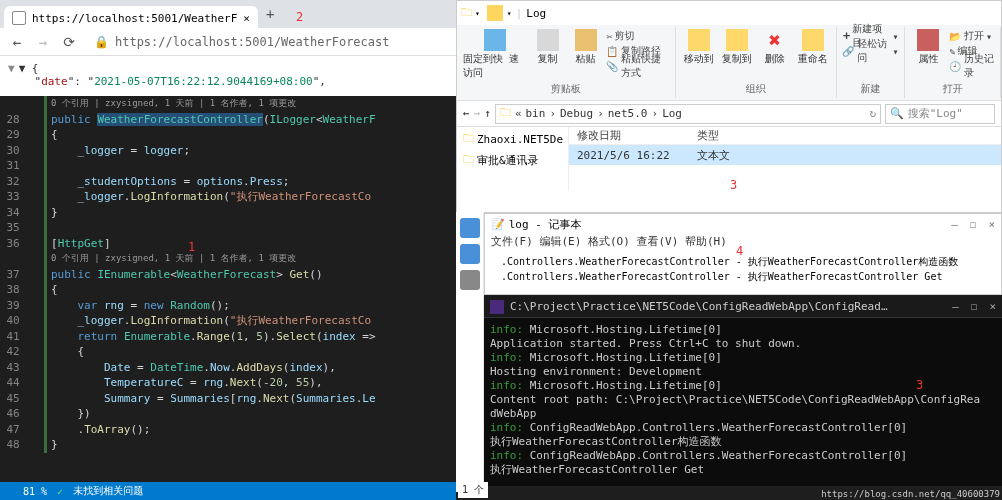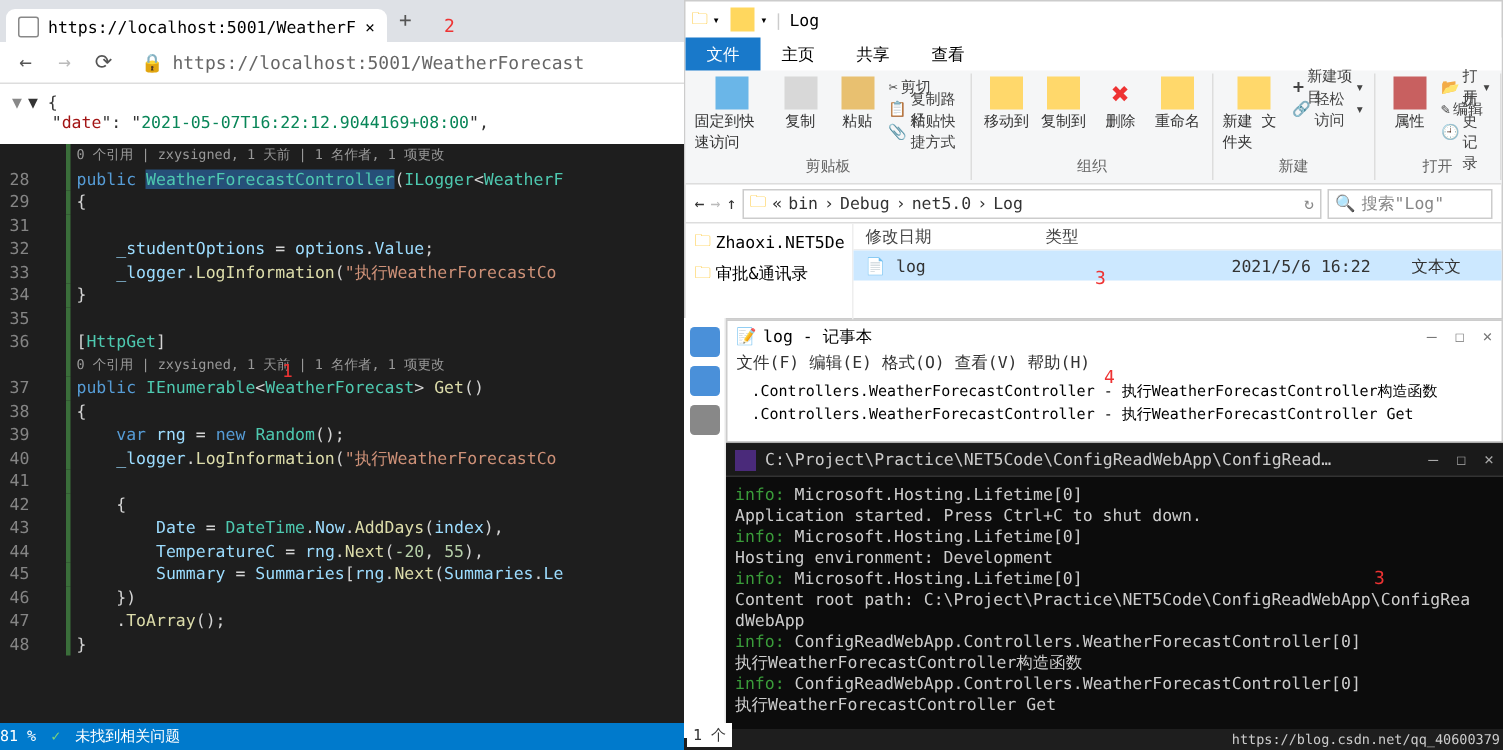--- a/index.html
+++ b/index.html
@@ -14,21 +14,21 @@
 .url-bar{flex:1;display:flex;align-items:center;gap:6px;padding:2px 8px;color:#666;font-size:12px}
 .annot{position:absolute;color:#e33;font-size:12px;z-index:100}
 .json-area{background:#fff;padding:6px 8px;color:#333;font-family:Consolas,monospace;height:40px}
 .jkey{color:#a31515}.jval{color:#098658}
 .gutter-tri{color:#888;margin-right:4px}
 .code{background:#1e1e1e;color:#d4d4d4;font-family:Consolas,'Courier New',monospace;font-size:11px;height:370px;overflow:hidden}
 .ln{display:flex;height:15.5px;align-items:center}
 .lnum{width:26px;text-align:center;color:#858585;margin-right:18px}
 .lnbar{width:3px;background:#3a6e3a;height:100%;margin-right:4px}
 .c-kw{color:#569cd6}.c-type{color:#4ec9b0}.c-meth{color:#dcdcaa}.c-str{color:#ce9178}.c-var{color:#9cdcfe}.c-attr{color:#4ec9b0}.c-num{color:#b5cea8}.c-hl{background:#264f78}.c-codelens{color:#999;font-size:9px}
-.status{position:absolute;bottom:0;left:0;height:18px;background:#007acc;width:456px;display:flex;align-items:center;color:#fff;font-size:10px;padding:0 0;gap:10px}
+.status{position:absolute;bottom:0;left:0;height:18px;background:#007acc;width:456px;display:flex;align-items:center;color:#fff;font-size:10px;padding:0 23px;gap:10px}
 
 .explorer{position:absolute;left:456px;top:0;width:546px;height:213px;background:#fff;border:1px solid #ccc}
 .ex-title{height:24px;display:flex;align-items:center;padding:0 4px;font-size:11px}
 .ex-title .ico{width:16px;height:16px;background:#ffd75e;margin:0 4px}
 .ex-title .divider{color:#ccc;margin:0 4px}
 .ribbon-tabs{height:22px;display:flex;background:#fff}
 .rtab{padding:0 14px;display:flex;align-items:center;font-size:11px}
 .rtab.active{background:#1979ca;color:#fff}
 .ribbon{height:76px;background:#f5f6f7;display:flex;border-bottom:1px solid #ddd;padding:2px 0}
 .rgroup{border-right:1px solid #ddd;padding:2px 6px;display:flex;flex-direction:column;justify-content:space-between;font-size:10px;color:#444}
@@ -100,27 +100,32 @@
         <span class="lnum">28</span>
         <span class="lnbar"></span>
         <span style="white-space:pre"><span class="c-kw">public</span> <span class="c-hl c-type">WeatherForecastController</span>(<span class="c-type">ILogger</span>&lt;<span class="c-type">WeatherF</span></span>
       </div>
       <div class="ln">
         <span class="lnum">29</span>
         <span class="lnbar"></span>
         <span style="white-space:pre">{</span>
       </div>
       <div class="ln">
+        <span class="lnum">30</span>
+        <span class="lnbar"></span>
+        <span style="white-space:pre">    <span class="c-var">_logger</span> = <span class="c-var">logger</span>;</span>
+      </div>
+      <div class="ln">
         <span class="lnum">31</span>
         <span class="lnbar"></span>
       </div>
       <div class="ln">
         <span class="lnum">32</span>
         <span class="lnbar"></span>
-        <span style="white-space:pre">    <span class="c-var">_studentOptions</span> = <span class="c-var">options</span>.<span class="c-var">Value</span>;</span>
+        <span style="white-space:pre">    <span class="c-var">_studentOptions</span> = <span class="c-var">options</span>.<span class="c-var">Press</span>;</span>
       </div>
       <div class="ln">
         <span class="lnum">33</span>
         <span class="lnbar"></span>
         <span style="white-space:pre">    <span class="c-var">_logger</span>.<span class="c-meth">LogInformation</span>(<span class="c-str">"执行WeatherForecastCo</span></span>
       </div>
       <div class="ln">
         <span class="lnum">34</span>
         <span class="lnbar"></span>
         <span style="white-space:pre">}</span>
@@ -156,20 +161,21 @@
         <span style="white-space:pre">    <span class="c-kw">var</span> <span class="c-var">rng</span> = <span class="c-kw">new</span> <span class="c-type">Random</span>();</span>
       </div>
       <div class="ln">
         <span class="lnum">40</span>
         <span class="lnbar"></span>
         <span style="white-space:pre">    <span class="c-var">_logger</span>.<span class="c-meth">LogInformation</span>(<span class="c-str">"执行WeatherForecastCo</span></span>
       </div>
       <div class="ln">
         <span class="lnum">41</span>
         <span class="lnbar"></span>
+        <span style="white-space:pre">    <span class="c-kw">return</span> <span class="c-type">Enumerable</span>.<span class="c-meth">Range</span>(<span class="c-num">1</span>, <span class="c-num">5</span>).<span class="c-meth">Select</span>(<span class="c-var">index</span> =&gt;</span>
       </div>
       <div class="ln">
         <span class="lnum">42</span>
         <span class="lnbar"></span>
         <span style="white-space:pre">    {</span>
       </div>
       <div class="ln">
         <span class="lnum">43</span>
         <span class="lnbar"></span>
         <span style="white-space:pre">        <span class="c-var">Date</span> = <span class="c-type">DateTime</span>.<span class="c-var">Now</span>.<span class="c-meth">AddDays</span>(<span class="c-var">index</span>),</span>
@@ -209,26 +215,20 @@
 
 <div class="explorer">
   <div class="ex-title">
     <span style="color:#ffb900">🗀</span>
     <span style="font-size:8px;margin:0 3px">▾</span>
     <span class="ico"></span>
     <span style="font-size:8px">▾</span>
     <span class="divider">|</span>
     <span>Log</span>
   </div>
-  <div class="ribbon-tabs">
-    <div class="rtab active">文件</div>
-    <div class="rtab">主页</div>
-    <div class="rtab">共享</div>
-    <div class="rtab">查看</div>
-  </div>
   <div class="ribbon">
     <div class="rgroup">
       <div class="rgroup-items">
         <div class="rbtn">
             <div class="rbtn-ico" style="background:#6ab6e8"></div>
             <span>固定到快
 速访问</span>
           </div>
         <div class="rbtn">
             <div class="rbtn-ico" style="background:#d8d8d8"></div>
@@ -262,25 +262,20 @@
           </div>
         <div class="rbtn">
             <div class="rbtn-ico" style="background:#ffd86b"></div>
             <span>重命名</span>
           </div>
       </div>
       <div class="rgroup-label">组织</div>
     </div>
     <div class="rgroup">
       <div class="rgroup-items">
-        <div class="rbtn">
-            <div class="rbtn-ico" style="background:#ffd86b"></div>
-            <span>新建
-文件夹</span>
-          </div>
         <div style="display:flex;flex-direction:column;gap:1px">
           <div class="rsmall">🞥 <span>新建项目</span>▾</div>
           <div class="rsmall">🔗 <span>轻松访问</span>▾</div>
         </div>
       </div>
       <div class="rgroup-label">新建</div>
     </div>
     <div class="rgroup">
       <div class="rgroup-items">
         <div class="rbtn">
@@ -320,21 +315,20 @@
           <span style="color:#ffb900">🗀</span> 
           <span>审批&amp;通讯录</span>
         </div>
     </div>
     <div class="ex-list">
       <div class="ex-head">
         <div style="width:120px">修改日期</div>
         <div>类型</div>
       </div>
       <div class="ex-row">
-        <div style="width:244px"><span>📄</span> <span>log</span></div>
         <div style="width:120px">2021/5/6 16:22</div>
         <div>文本文</div>
       </div>
     </div>
   </div>
 </div>
 
 <div class="sidestrip">
   <div style="background:#4a90d9"></div>
   <div style="background:#4a90d9"></div>

